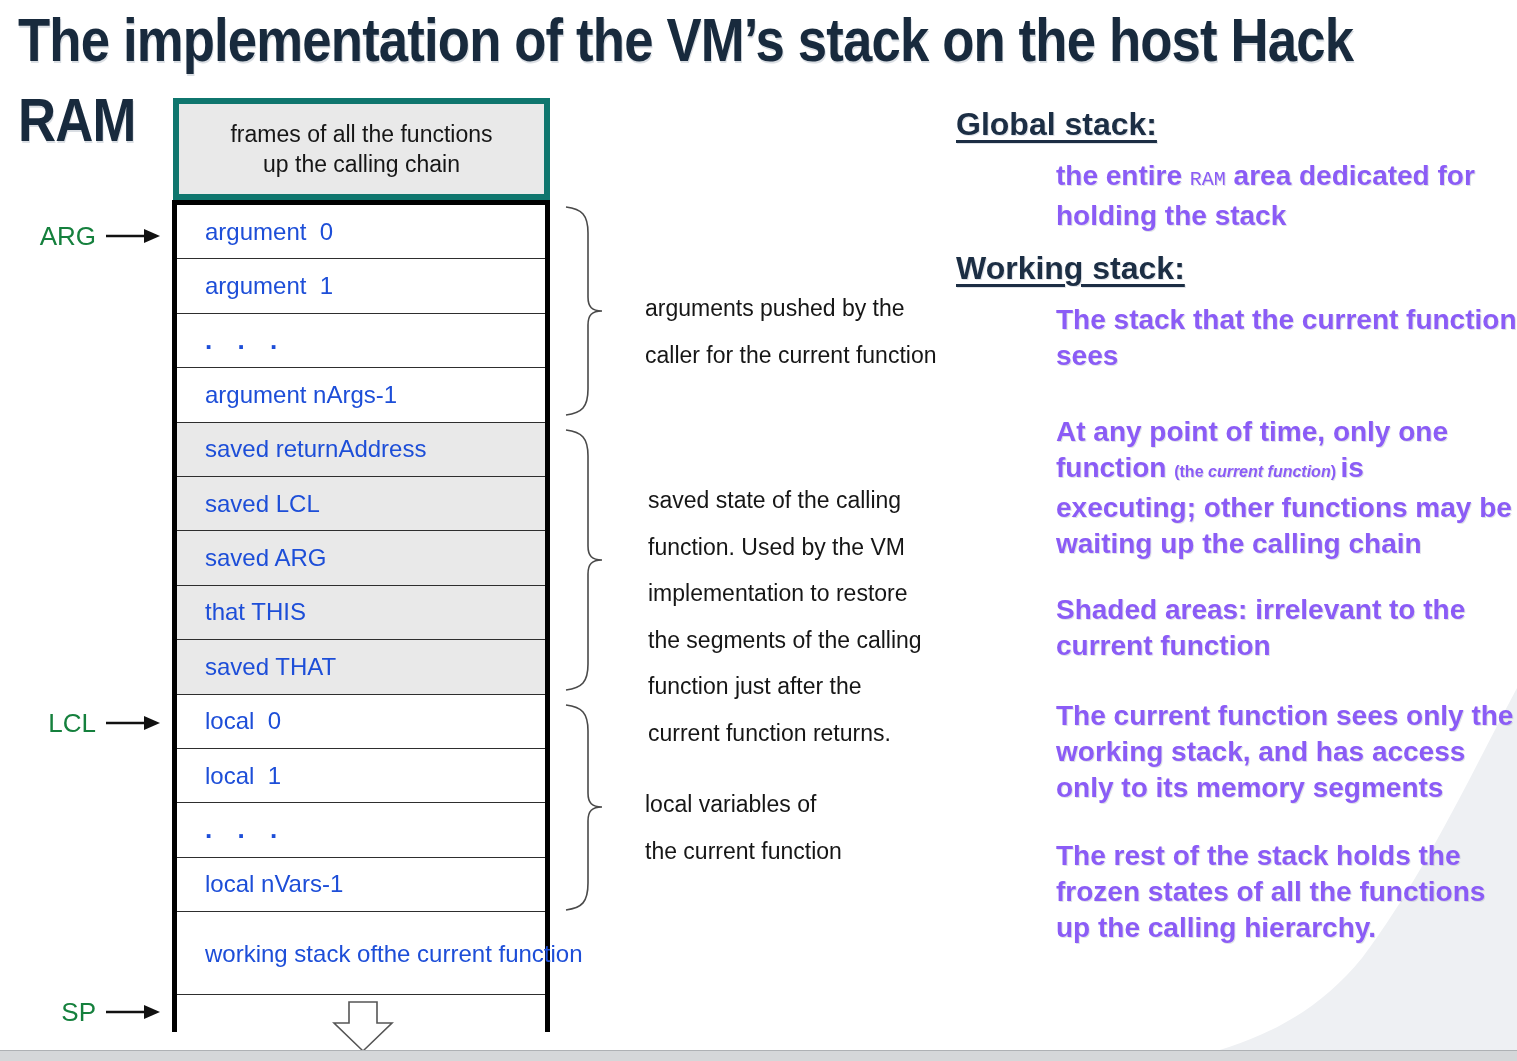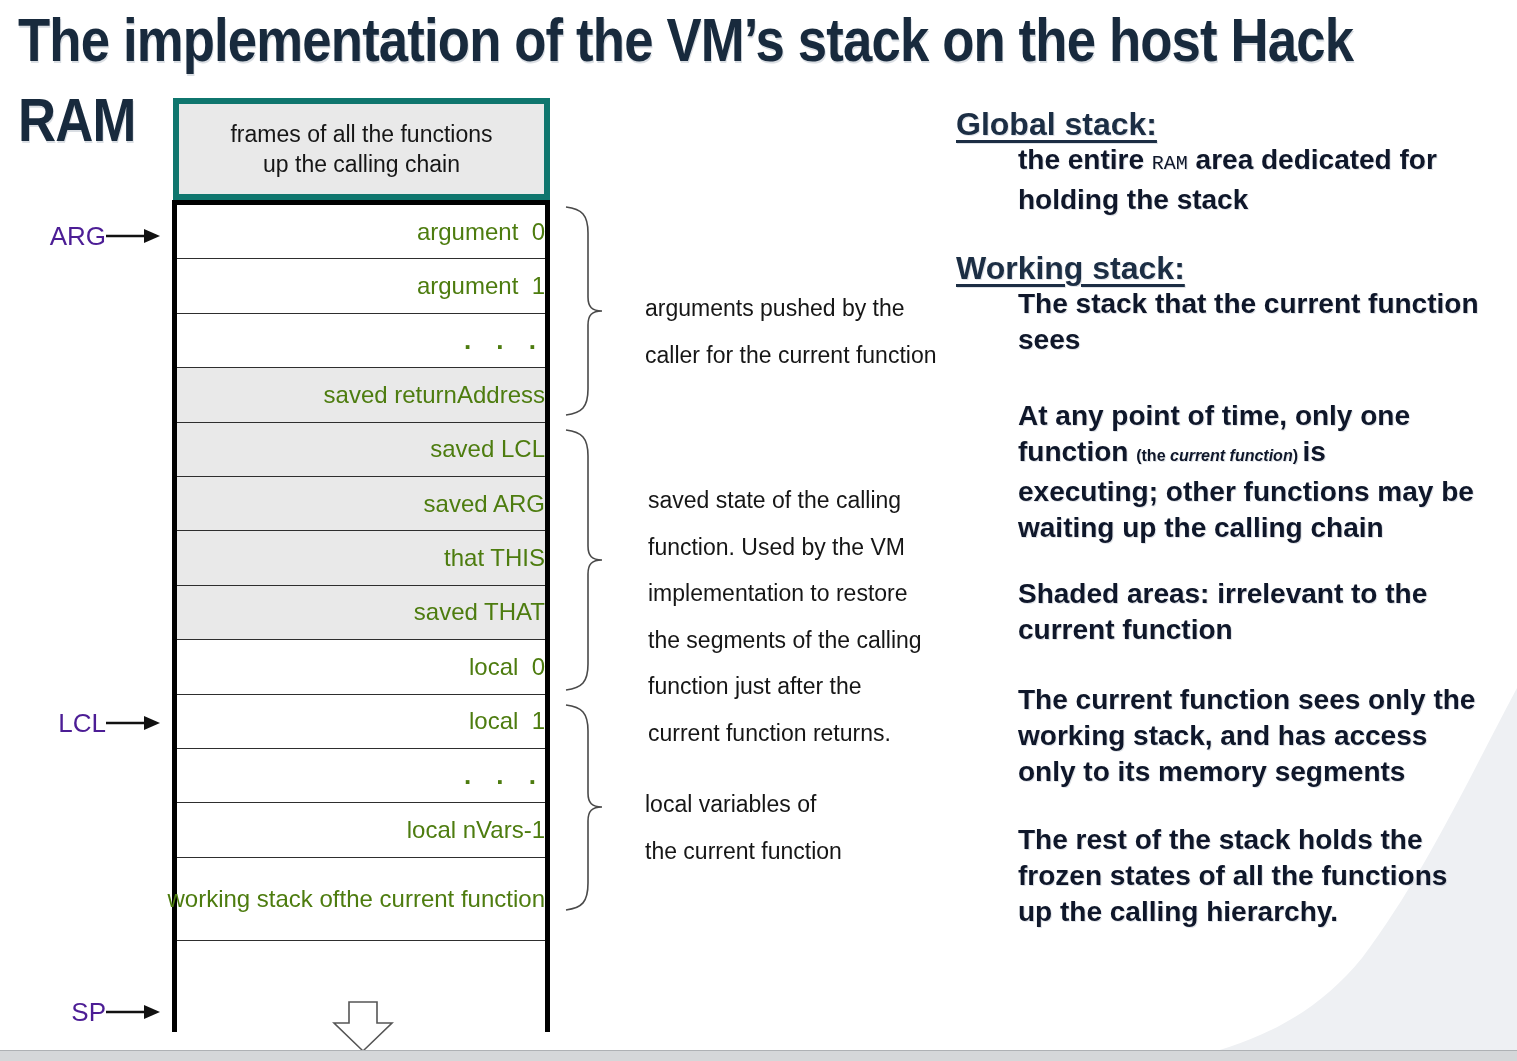--- a/index.html
+++ b/index.html
@@ -19,50 +19,50 @@
     position:absolute;left:173px;top:98px;width:377px;height:102px;box-sizing:border-box;
     background:#e9e9e9;border:6px solid #0f766e;display:flex;flex-direction:column;
     align-items:center;justify-content:center;font-size:23px;line-height:30px;color:#161616;
   }
   .stack-box{
     position:absolute;left:172px;top:200px;width:378px;height:832px;box-sizing:border-box;
     border:5px solid #000;border-bottom:none;background:#fff;z-index:1;
   }
   .cell{
     height:54.4px;box-sizing:border-box;border-bottom:1.5px solid #2e2e2e;
-    display:flex;align-items:center;justify-content:flex-end;
-    font-size:24px;color:#4d7c0f;
+    display:flex;align-items:center;justify-content:flex-start;
+    font-size:24px;color:#1d4ed8;padding-left:28px;
   }
   .cell span{white-space:pre;}
   .cell.shaded{background:#e9e9e9;}
   .cell.dots{font-weight:bold;font-size:26px;letter-spacing:9px;}
   .cell.working{height:83px;flex-direction:row;line-height:29px;}
   .cell.empty{height:36px;border-bottom:none;}
   
   .pointer{
     position:absolute;left:0;width:172px;height:30px;display:flex;align-items:center;
-    justify-content:flex-end;padding-right:12px;box-sizing:border-box;
-    font-size:26px;color:#4c1d95;z-index:2;
+    justify-content:flex-end;gap:10px;padding-right:12px;box-sizing:border-box;
+    font-size:26px;color:#15803d;z-index:2;
   }
   
   .brace{position:absolute;left:560px;z-index:1;}
   .anno{position:absolute;font-size:23px;color:#161616;z-index:1;white-space:nowrap;}
   .anno .ln{display:block;margin-top:17px;}
   .anno.a1{left:645px;top:276px;line-height:30px;}
   .anno.a2{left:648px;top:469px;line-height:29.5px;}
   .anno.a3{left:645px;top:772px;line-height:30px;}
   
   .rhead{
     position:absolute;left:956px;color:#1c2e44;font-size:32px;font-weight:bold;
     text-decoration:underline;text-decoration-thickness:2.5px;text-underline-offset:5px;
     white-space:nowrap;z-index:1;text-shadow:1px 1px 0 rgba(150,160,175,0.3);
   }
   .rpara{
-    position:absolute;left:1018px;color:#0f172a;font-size:28px;font-weight:bold;
-    line-height:36px;white-space:nowrap;z-index:1;text-shadow:1px 1px 0 rgba(150,160,175,0.3);
+    position:absolute;left:1056px;color:#8b5cf6;font-size:28px;font-weight:bold;
+    line-height:36px;white-space:nowrap;z-index:1;text-shadow:1px 1px 0 rgba(150,160,175,0.3);margin-top:16px;
   }
   .rpara .ln{display:block;}
   .mono{font-family:"Liberation Mono",monospace;font-size:20px;font-weight:normal;}
   .smalltxt{font-size:16px;}
   .ital{font-style:italic;}
   
   .footer{
     position:absolute;left:0;top:1050px;width:1517px;height:11px;
     background:#d5d7d9;border-top:1px solid #aeb1b4;box-sizing:border-box;z-index:3;
   }
@@ -88,20 +88,23 @@
 
   <div class="stack-box">
     <div class="cell">
         <span>argument  0</span>
       </div>
     <div class="cell">
         <span>argument  1</span>
       </div>
     <div class="cell dots">
         <span>. . .</span>
+      </div>
+    <div class="cell">
+        <span>argument nArgs-1</span>
       </div>
     <div class="cell shaded">
         <span>saved returnAddress</span>
       </div>
     <div class="cell shaded">
         <span>saved LCL</span>
       </div>
     <div class="cell shaded">
         <span>saved ARG</span>
       </div>

